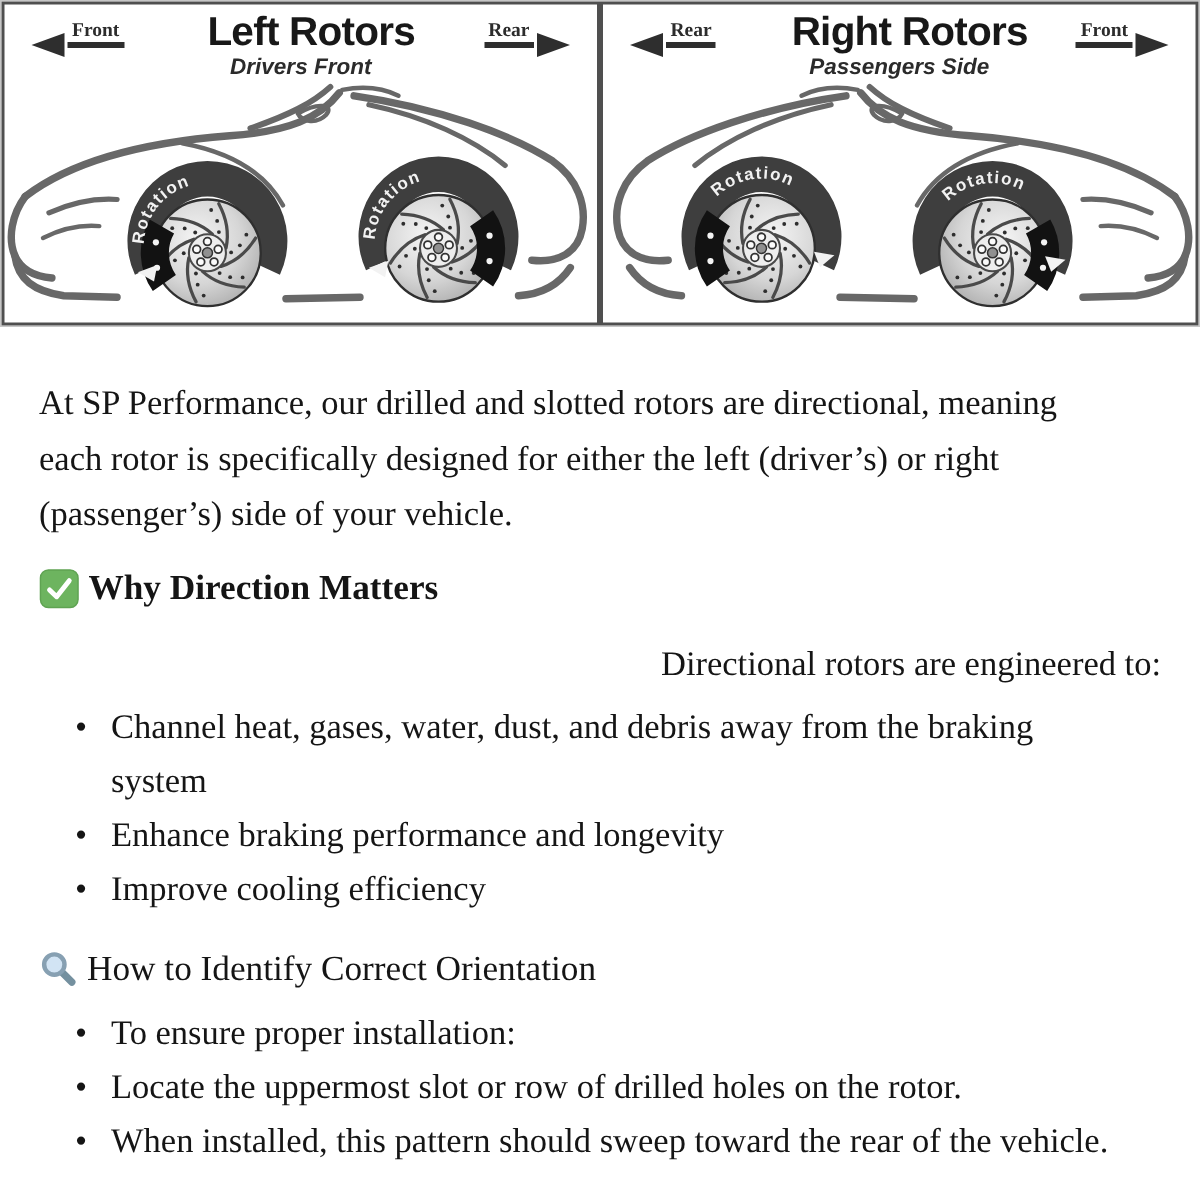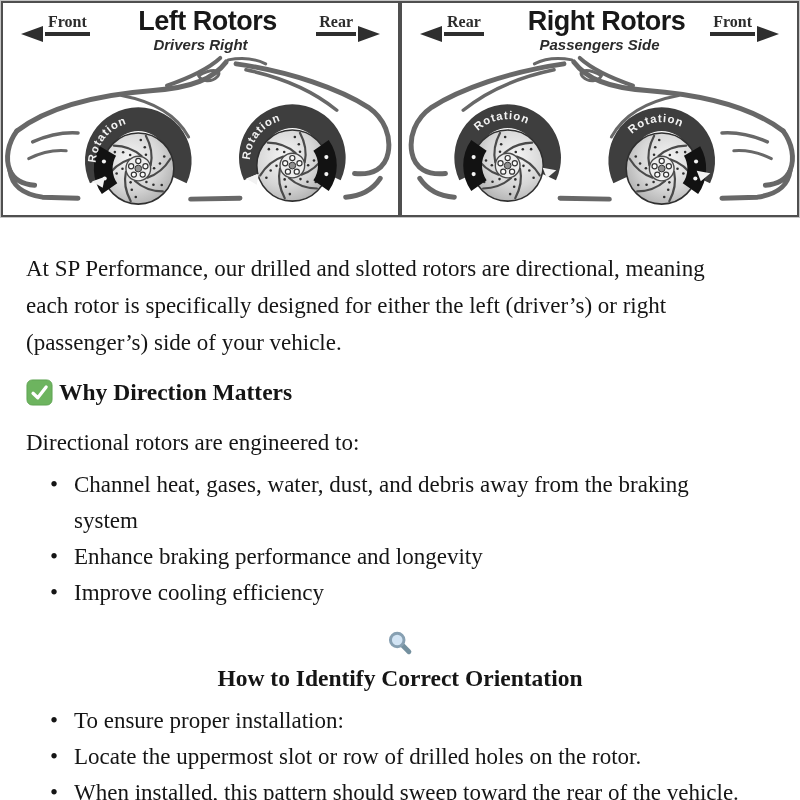--- a/index.html
+++ b/index.html
@@ -9,60 +9,60 @@
   }
 
   
   .diagram { display:flex; width:800px; height:218px; box-sizing:border-box;
              border:1px solid #c6c6c6; background:#fff; }
   .panel { position:relative; width:50%; height:100%; box-sizing:border-box;
            border:2px solid #4f4f4f; background:#fff; overflow:hidden; }
 
   .dir-label { position:absolute; top:10px;
 , 
-    font-family:"Liberation Sans", sans-serif; font-weight:bold; font-size:16px;
+    font-family:"Liberation Sans", sans-serif; font-weight:bold; font-size:13px;
     color:#2c2c2c; border-bottom:4px solid #2e2e2e; padding:0 3px 1px; line-height:1.1; }
   .dir-left  { left:42px; }
   .dir-right { right:42px; }
   .tri { position:absolute; width:0; height:0; border-style:solid; }
   .tri-left  { border-width:8px 22px 8px 0; border-color:transparent #2e2e2e transparent transparent; left:-24px;  bottom:-10px; }
   .tri-right { border-width:8px 0 8px 22px; border-color:transparent transparent transparent #2e2e2e; right:-24px; bottom:-10px; }
 
   .panel-titles { position:absolute; top:4px; left:0; right:0; text-align:center;
                   font-family:"Liberation Sans", sans-serif; }
   .panel-title { font-size:27px; font-weight:bold; letter-spacing:-0.5px; color:#181818; line-height:1.05;margin-left:14px; }
   .panel-subtitle { font-size:15px; font-weight:bold; font-style:italic; color:#2b2b2b; margin-top:1px; }
 
   svg.car { position:absolute; left:0; top:44px; width:100%; height:170px; display:block; }
 
   
   .article { padding:0 26px;margin-top:32px; }
   .intro { font-size:23px; line-height:37px; max-width:720px; margin:10px 0 0; }
 
   .sec-heading { display:flex; align-items:center; gap:6px;
                  font-size:23.5px; font-weight:bold; margin:15px 0 0; line-height:32px; }
-  .sec-heading.regular { font-weight:bold; margin-top:19px;flex-direction:column; }
+  .sec-heading.regular { font-weight:normal; margin-top:19px; }
   .sec-heading .icon { flex:0 0 auto; display:block; }
 
-  .sec-lead { font-size:23px; margin:20px 0 0; line-height:30px; }
+  .sec-lead { font-size:23px; margin:20px 0 0; line-height:30px;text-align:right; }
 
   ul.bullets { list-style:none; margin:9px 0 0; padding:0 0 0 48px; }
   ul.bullets li { position:relative; font-size:23px; line-height:36px; max-width:670px; }
   ul.bullets li::before { content:"\2022"; position:absolute; left:-24px; top:0; }
 </style>
 </head>
 <body>
 
 <div class="page">
   <div class="diagram" id="panels">
       <section class="panel">
         <div class="dir-label dir-left"><span class="tri tri-left"></span><span class="dir-text">Front</span></div>
         <div class="panel-titles">
           <div class="panel-title">Left Rotors</div>
-          <div class="panel-subtitle">Drivers Right</div>
+          <div class="panel-subtitle">Drivers Front</div>
         </div>
         <div class="dir-label dir-right"><span class="dir-text">Rear</span><span class="tri tri-right"></span></div>
         <svg class="car" viewBox="0 0 400 170" preserveAspectRatio="xMidYMid meet">
           <defs>
             <radialGradient id="rg-left" cx="40%" cy="38%" r="75%">
               <stop offset="0%" stop-color="#f5f5f5"></stop>
               <stop offset="55%" stop-color="#d6d6d6"></stop>
               <stop offset="100%" stop-color="#a6a6a6"></stop>
             </radialGradient>
           </defs>

